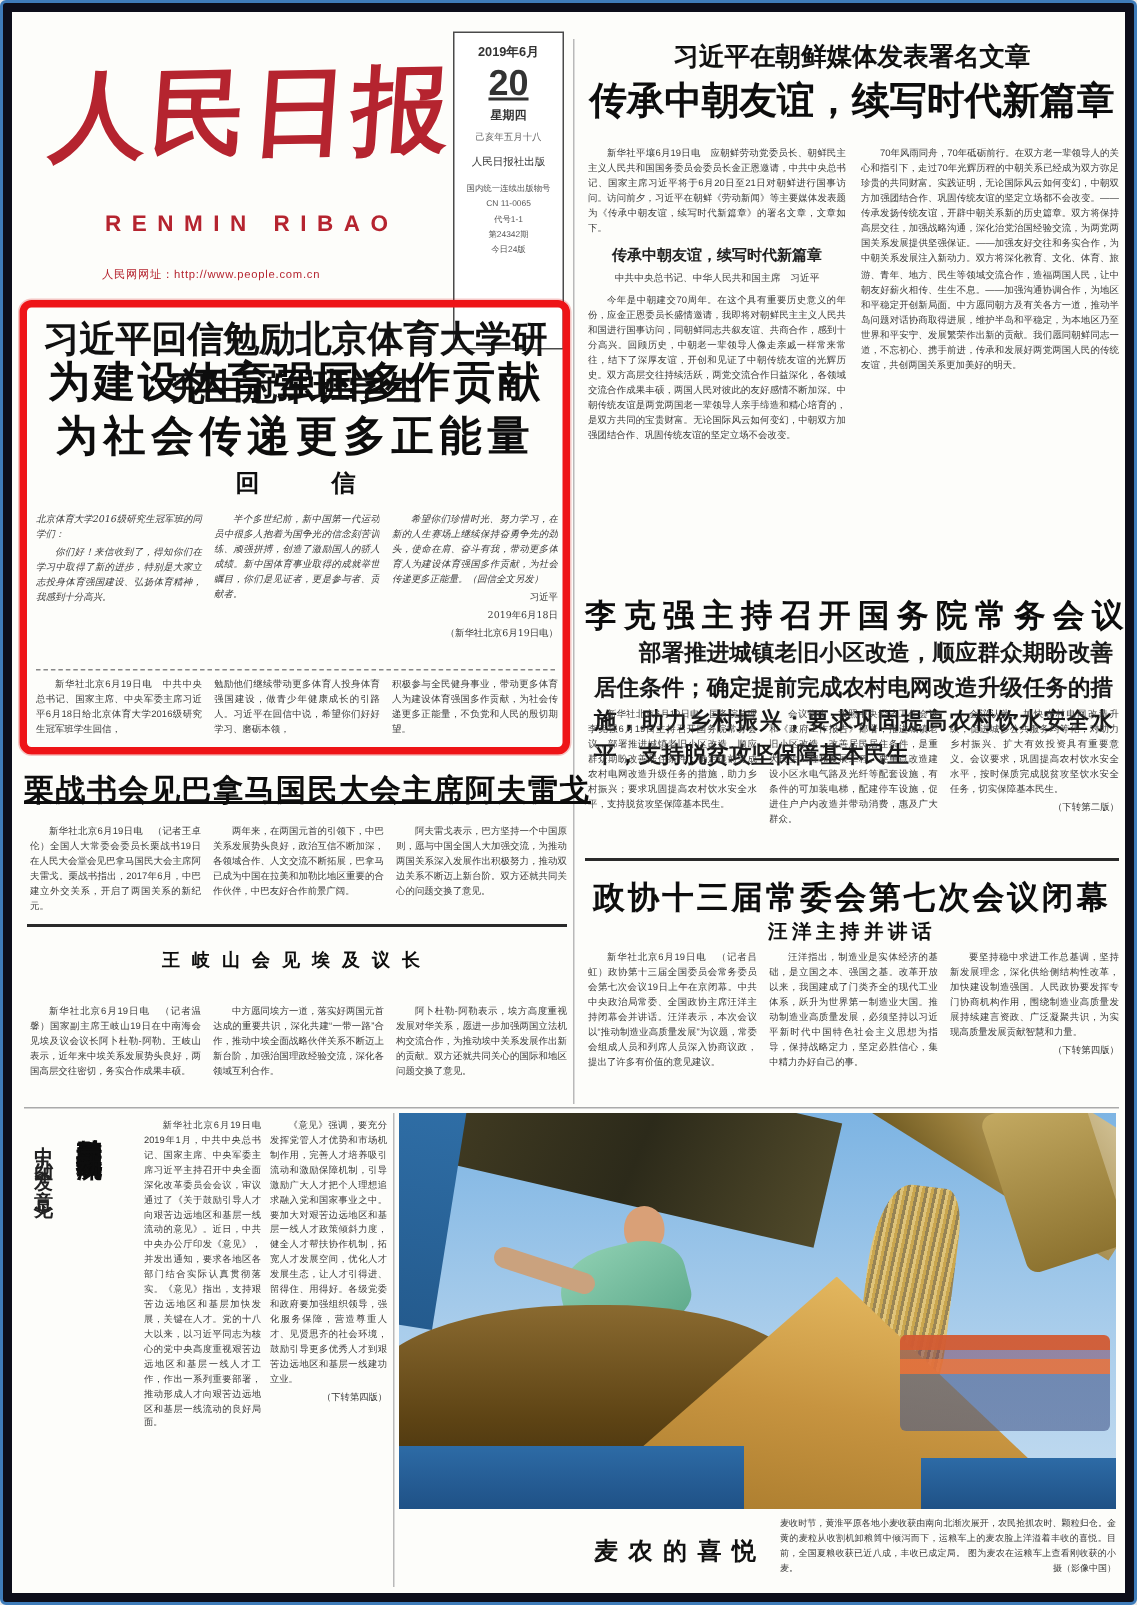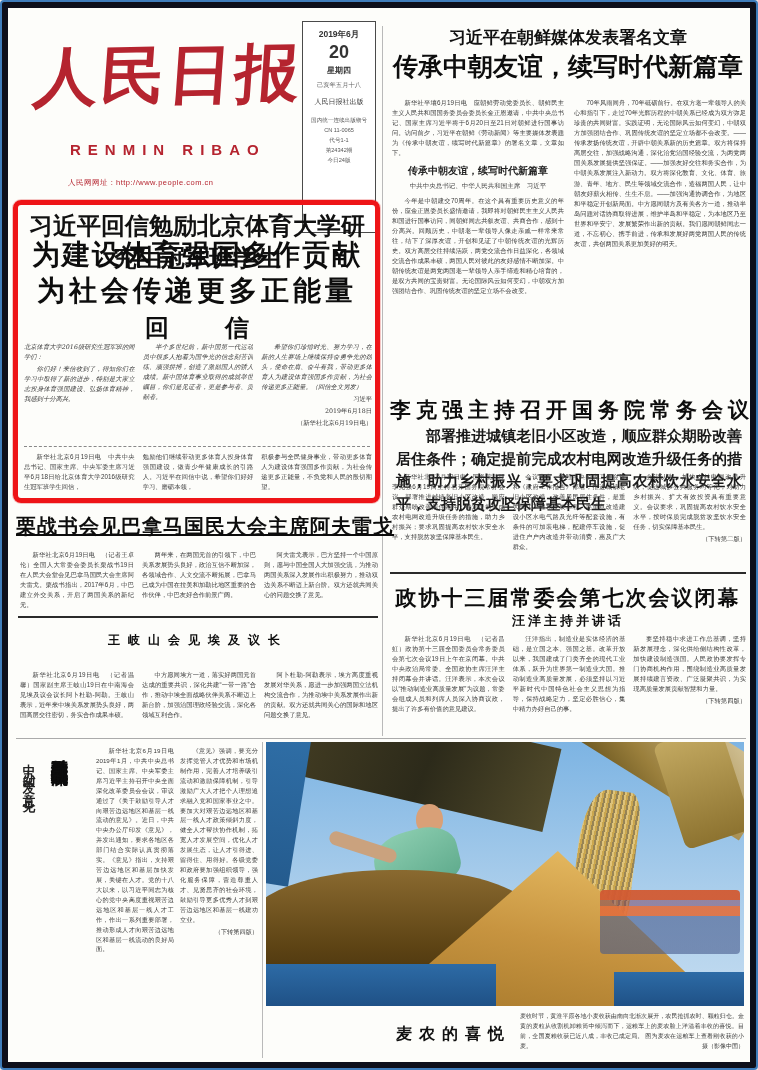--- a/index.html
+++ b/index.html
@@ -17,21 +17,21 @@
   .hline{background:#aaa;height:1px;}
   .rule2{background:#2a2a2a;height:2px;}
   
   .mast-title{font-size:64px;font-weight:bold;color:#b5242f;letter-spacing:3px;
     transform:skewX(-5deg) rotate(-1deg);font-family:"DejaVu Serif",serif;white-space:nowrap;}
   .mast-latin{font-size:15px;font-weight:bold;color:#b5242f;letter-spacing:7px;}
   .mast-web{font-size:7.5px;color:#b5242f;letter-spacing:.5px;}
   .datebox{box-sizing:border-box;border:1px solid #4a4a4a;text-align:center;color:#333;
     padding-top:7px;background:#fff;}
   .datebox .d1{font-size:8.5px;font-weight:bold;}
-  .datebox .d2{font-size:18px;font-weight:bold;line-height:1.1;margin:2px 0;}
+  .datebox .d2{font-size:24px;font-weight:bold;line-height:1.1;margin:2px 0;text-decoration:underline;}
   .datebox .d3{font-size:8px;font-weight:bold;margin-bottom:5px;}
   .datebox .d4{font-size:6.3px;color:#666;margin-bottom:7px;}
   .datebox .d5{font-size:7px;margin-bottom:8px;}
   .datebox .d6{font-size:5.6px;color:#555;line-height:1.8;}
   
   .kicker-c{font-weight:bold;text-align:center;color:#111;}
   .hl-big{font-weight:bold;text-align:center;color:#0d0d0d;white-space:nowrap;}
   .inner-title{font-weight:bold;text-align:center;font-size:10px;color:#222;margin:5px 0 2px;}
   .inner-byline{text-align:center;font-size:6.5px;color:#444;margin-bottom:4px;}
   .redbox{box-sizing:border-box;border:5px solid #ee1417;border-radius:8px;
@@ -85,21 +85,21 @@
     <p>今年是中朝建交70周年。在这个具有重要历史意义的年份，应金正恩委员长盛情邀请，我即将对朝鲜民主主义人民共和国进行国事访问，同朝鲜同志共叙友谊、共商合作，感到十分高兴。回顾历史，中朝老一辈领导人像走亲戚一样常来常往，结下了深厚友谊，开创和见证了中朝传统友谊的光辉历史。双方高层交往持续活跃，两党交流合作日益深化，各领域交流合作成果丰硕，两国人民对彼此的友好感情不断加深。中朝传统友谊是两党两国老一辈领导人亲手缔造和精心培育的，是双方共同的宝贵财富。无论国际风云如何变幻，中朝双方加强团结合作、巩固传统友谊的坚定立场不会改变。</p>
   </div>
   <div class="abs body-txt" style="left:566px;top:90px;width:172px;height:288px;">
     <p>70年风雨同舟，70年砥砺前行。在双方老一辈领导人的关心和指引下，走过70年光辉历程的中朝关系已经成为双方弥足珍贵的共同财富。实践证明，无论国际风云如何变幻，中朝双方加强团结合作、巩固传统友谊的坚定立场都不会改变。——传承发扬传统友谊，开辟中朝关系新的历史篇章。双方将保持高层交往，加强战略沟通，深化治党治国经验交流，为两党两国关系发展提供坚强保证。——加强友好交往和务实合作，为中朝关系发展注入新动力。双方将深化教育、文化、体育、旅游、青年、地方、民生等领域交流合作，造福两国人民，让中朝友好薪火相传、生生不息。——加强沟通协调合作，为地区和平稳定开创新局面。中方愿同朝方及有关各方一道，推动半岛问题对话协商取得进展，维护半岛和平稳定，为本地区乃至世界和平安宁、发展繁荣作出新的贡献。我们愿同朝鲜同志一道，不忘初心、携手前进，传承和发展好两党两国人民的传统友谊，共创两国关系更加美好的明天。</p>
   </div>
 
   <div class="abs redbox" style="left:5px;top:192px;width:367px;height:303px;"></div>
   <div class="abs kicker-c" style="left:14px;top:202px;width:350px;font-size:24px;">习近平回信勉励北京体育大学研究生冠军班学生</div>
   <div class="abs hl-big" style="left:14px;top:228px;width:350px;font-size:28px;letter-spacing:2px;">为建设体育强国多作贡献</div>
   <div class="abs hl-big" style="left:14px;top:264px;width:350px;font-size:28px;letter-spacing:4px;">为社会传递更多正能量</div>
-  <div class="abs hl-big serif" style="left:14px;top:304px;width:350px;font-size:24px;letter-spacing:16px;text-indent:16px;">回　信</div>
+  <div class="abs hl-big serif" style="left:14px;top:304px;width:350px;font-size:16px;letter-spacing:16px;text-indent:16px;">回　信</div>
   <div class="abs cols3" style="left:16px;top:334px;width:348px;height:100px;">
     <div class="c body-txt letter">
       <p style="text-indent:0;">北京体育大学2016级研究生冠军班的同学们：</p>
       <p>你们好！来信收到了，得知你们在学习中取得了新的进步，特别是大家立志投身体育强国建设、弘扬体育精神，我感到十分高兴。</p>
     </div>
     <div class="c body-txt letter">
       <p>半个多世纪前，新中国第一代运动员中很多人抱着为国争光的信念刻苦训练、顽强拼搏，创造了激励国人的骄人成绩。新中国体育事业取得的成就举世瞩目，你们是见证者，更是参与者、贡献者。</p>
     </div>
     <div class="c body-txt letter">
       <p>希望你们珍惜时光、努力学习，在新的人生赛场上继续保持奋勇争先的劲头，使命在肩、奋斗有我，带动更多体育人为建设体育强国多作贡献，为社会传递更多正能量。（回信全文另发）</p>

